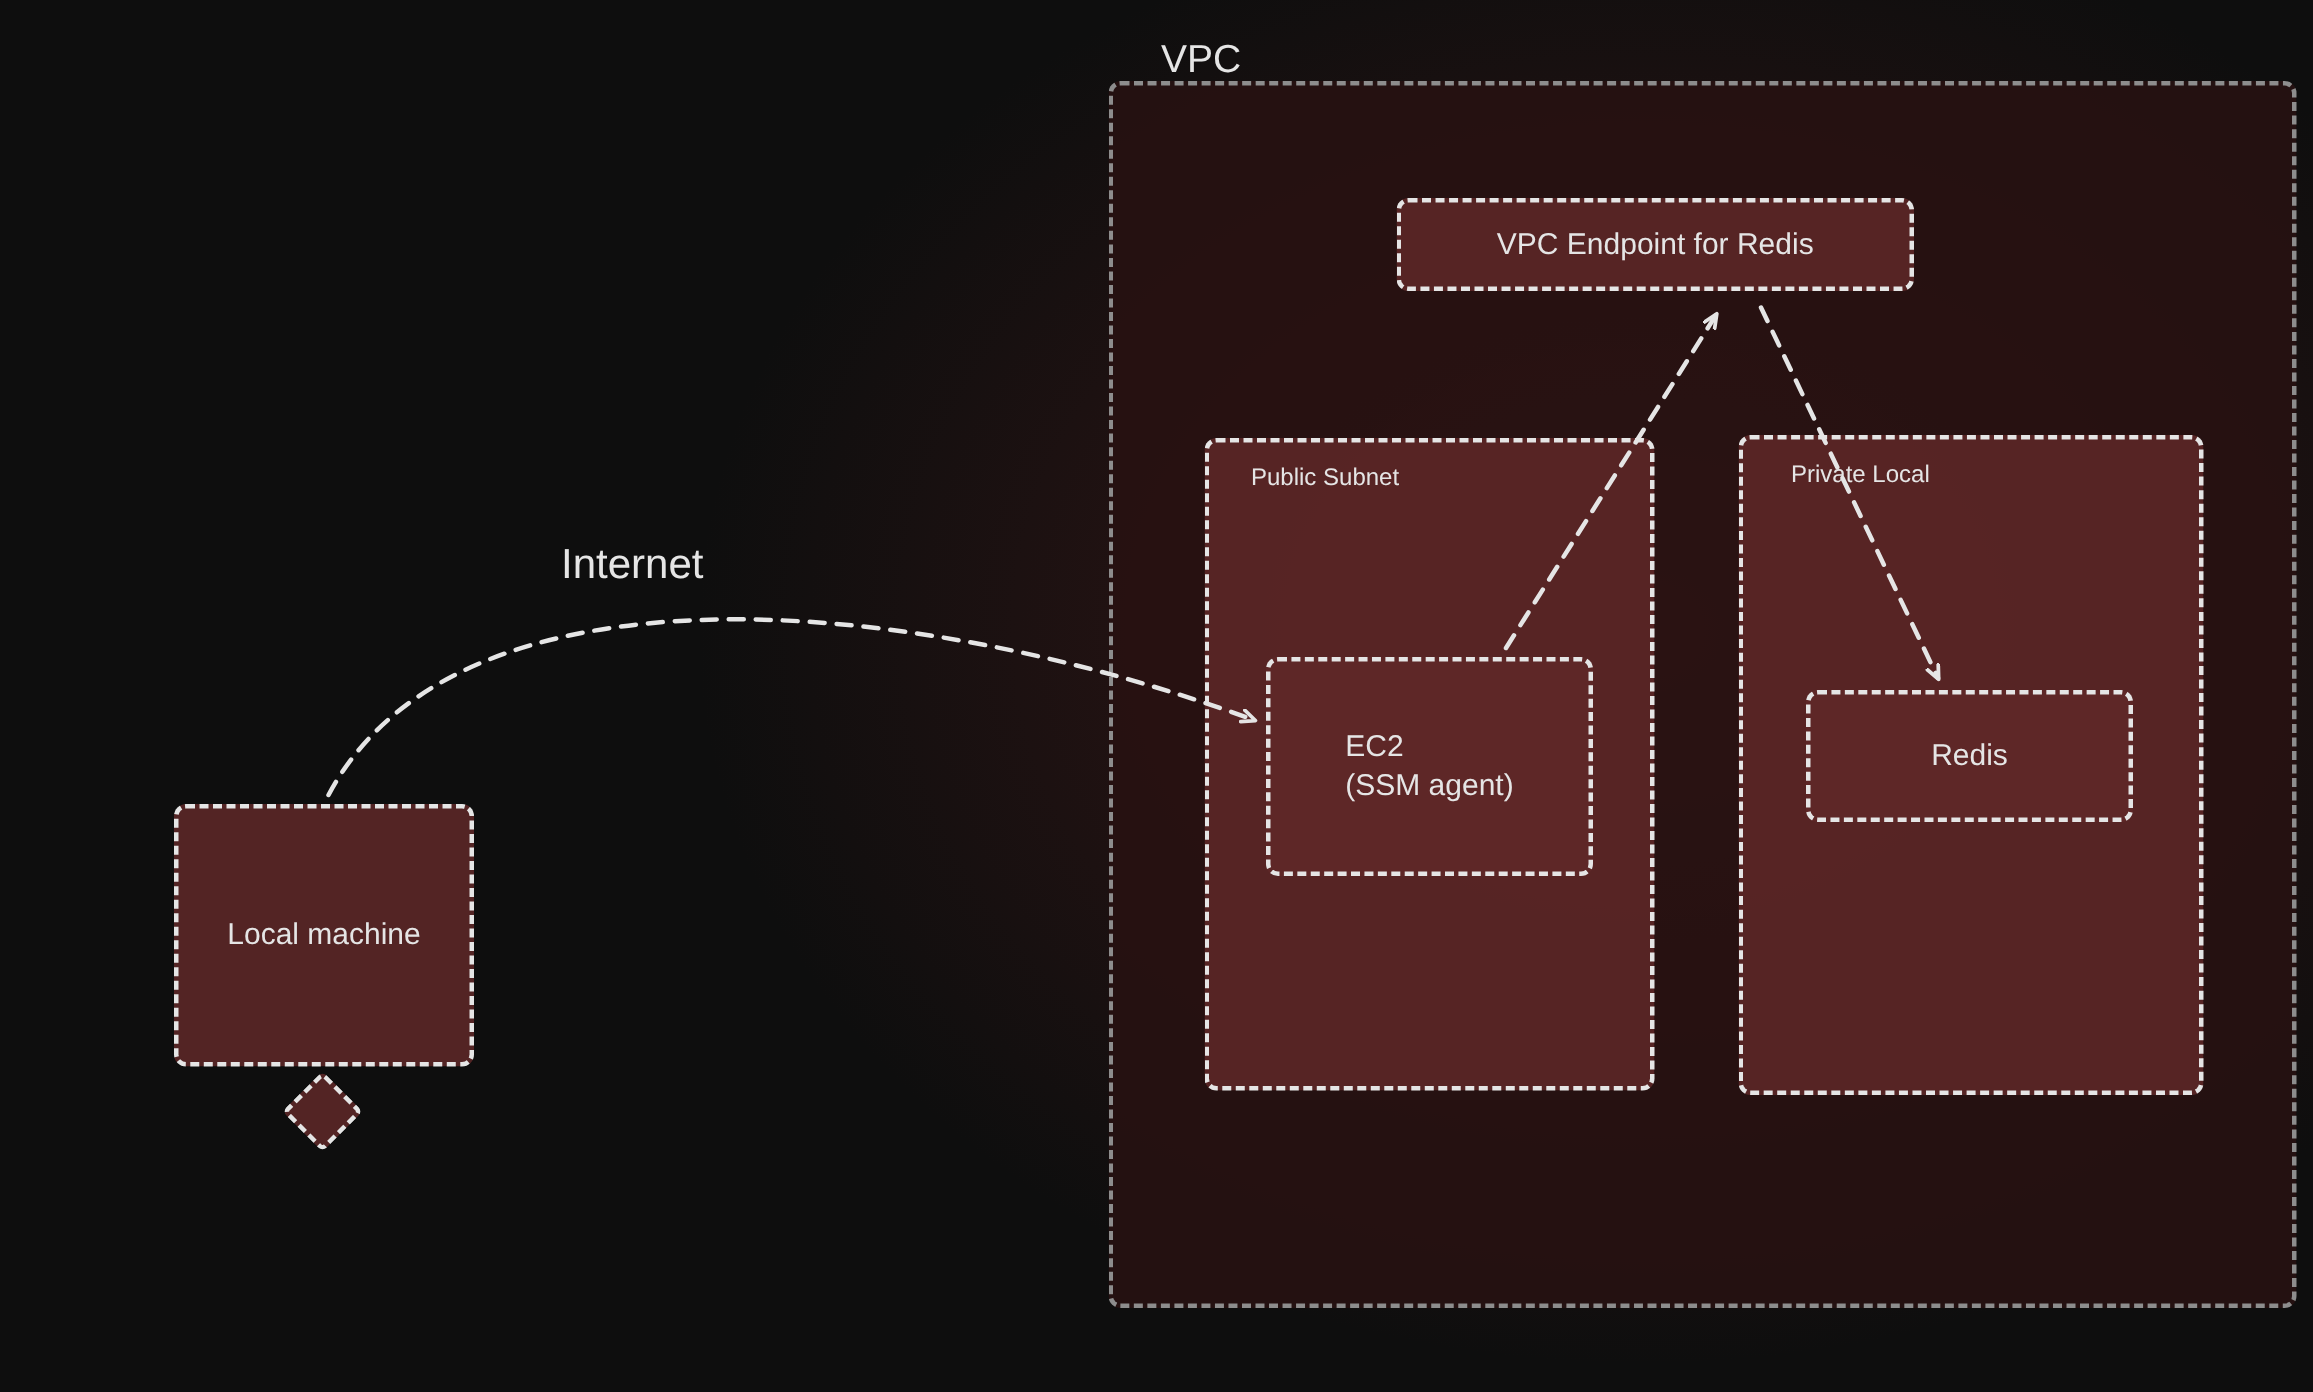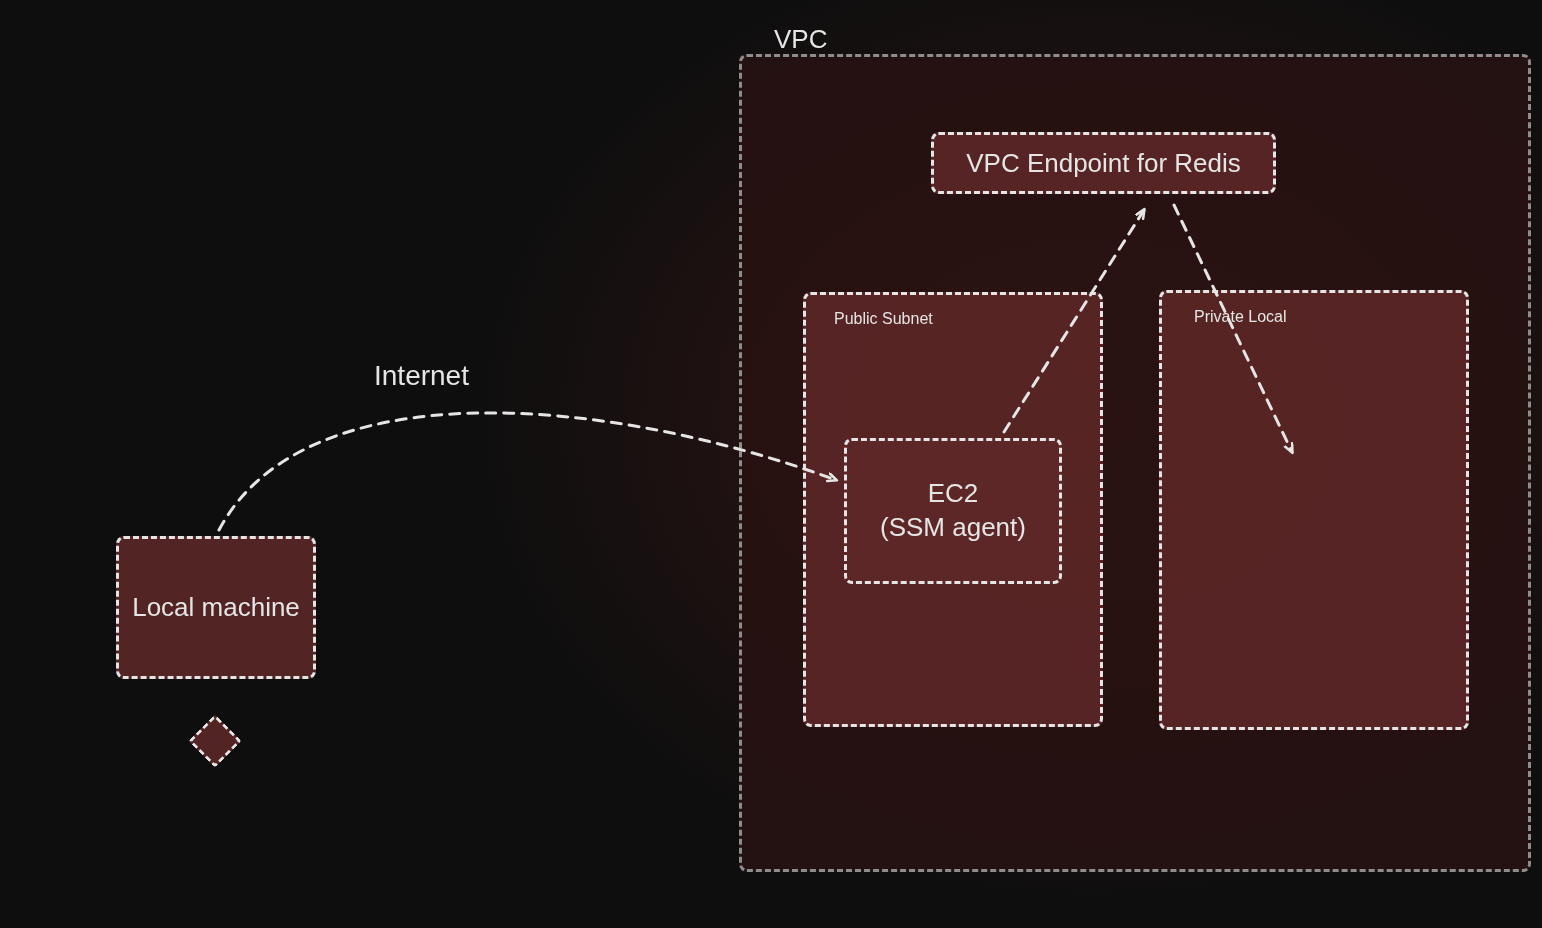--- a/index.html
+++ b/index.html
@@ -29,22 +29,21 @@
   .label {
     position: absolute;
     color: #e5e5e5;
     font-size: 16px;
     white-space: nowrap;
   }
   .center-label {
     display: flex;
     align-items: center;
     justify-content: center;
-    text-align: center;
-    font-size: 26px;
+    font-size: 20px;
     padding: 4px;
   }
   .vpc-border {
     position: absolute;
     border: 3px dashed #8d8d8d;
     border-radius: 8px;
     background: rgba(40,18,18,0.85);
     box-sizing: border-box;
   }
   .diamond {
@@ -80,22 +79,25 @@
   <div class="label" style="left:790px; top:310px;">Public Subnet</div>
 
   <div class="box fill-red center-label" style="left:800px; top:438px; width:218px; height:146px; white-space:pre-line; line-height:1.3;">
     <span>EC2
 (SSM agent)</span>
   </div>
 
   <div class="box fill-red" style="left:1115px; top:290px; width:310px; height:440px;"></div>
   <div class="label" style="left:1150px; top:308px;">Private Local</div>
 
+  <div class="box fill-red center-label" style="left:1160px; top:460px; width:218px; height:88px;">
+    <span>Redis</span>
+  </div>
 
-  <div class="box fill-red center-label" style="left:72px; top:536px; width:200px; height:143px;">
+  <div class="box fill-red center-label" style="left:72px; top:536px; width:200px; height:175px;">
     <span>Local machine</span>
   </div>
   <div class="diamond" style="left:152px; top:722px;"></div>
 
   <div class="label" style="left:330px; top:360px; font-size:28px;">Internet</div>
 
   <svg class="arrows">
     <defs>
       <marker id="arrowhead" markerWidth="12" markerHeight="12" refX="9" refY="5" orient="auto" markerUnits="userSpaceOnUse">
         <path d="M1,1 L10,5 L1,9" fill="none" stroke="#e5e5e5" stroke-width="2.5" stroke-linecap="round" stroke-linejoin="round"></path>

